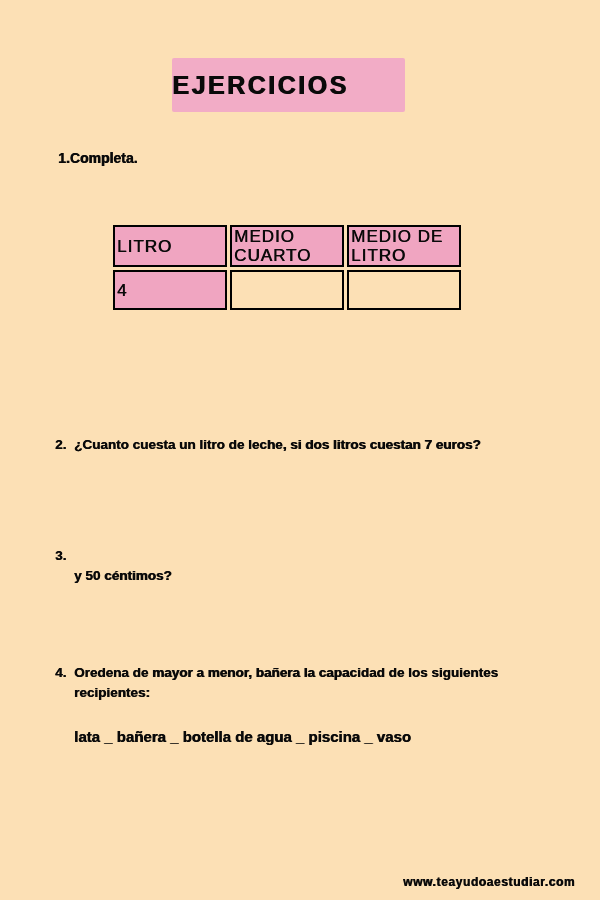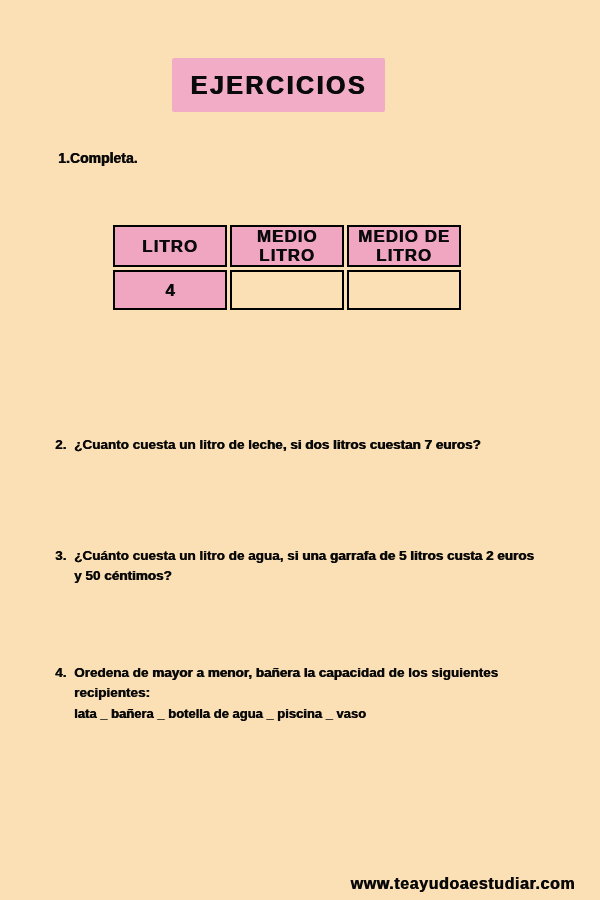--- a/index.html
+++ b/index.html
@@ -15,45 +15,45 @@
     color: var(--ink, #0a0a0a);
     overflow: hidden;
   }
   .heavy {
     font-weight: bold;
     text-shadow: 0.6px 0 0 currentColor;
   }
   
   .title-box {
     position: absolute; left: 172px; top: 58px;
-    width: 213px; height: 54px;
+    width: 233px; height: 54px;
     background: var(--pink-title, #F2ACC6);
     border-radius: 2px;
-    display: flex; align-items: center; justify-content: center;
+    display: flex; align-items: center; justify-content: flex-start;
   }
   .title-text {
     font-size: 25px; font-weight: bold;
     letter-spacing: 2.5px;
     text-shadow: 1px 0 0 currentColor;
   }
   
   .ex1-label {
     position: absolute; left: 58px; top: 150px;
     font-size: 14px;
   }
   table.capacity-table {
     position: absolute; left: 110px; top: 222px;
     border-collapse: separate; border-spacing: 3px;
   }
   .capacity-table th, .capacity-table td {
     border: 2px solid #000;
     width: 106px; height: 36px;
     padding: 0 2px;
-    text-align: center; vertical-align: middle;
-    font-size: 17px; font-weight: bold;
+    text-align: left; vertical-align: middle;
+    font-size: 17px; font-weight: normal;
     line-height: 1.12;
   }
   .capacity-table th {
     background: var(--pink-cell, #F0A5C1);
     letter-spacing: 1px;
     text-shadow: 0.6px 0 0 currentColor;
   }
   .capacity-table td.rowhead {
     background: var(--pink-cell, #F0A5C1);
     text-shadow: 0.6px 0 0 currentColor;
@@ -65,65 +65,65 @@
     display: flex;
     font-size: 13.5px; line-height: 20px;
     width: 520px;
   }
   .qnum { flex: 0 0 auto; width: 19px; }
   .qtext { flex: 1 1 auto; }
   .q2 { top: 435px; }
   .q3 { top: 546px; }
   .q4 { top: 663px; }
   .items-line {
-    position: absolute; left: 74px; top: 706px;
-    font-size: 13px;
+    position: absolute; left: 74px; top: 728px;
+    font-size: 15px;
   }
   
   .footer {
     position: absolute; right: 25px; top: 875px;
-    font-size: 16px; letter-spacing: 0.6px;
+    font-size: 12px; letter-spacing: 0.6px;
   }
 </style>
 </head>
 <body>
 
 <div class="sheet">
 
   <div class="title-box">
     <span class="title-text">EJERCICIOS</span>
   </div>
 
   <div class="ex1-label heavy">1.Completa.</div>
 
   <table class="capacity-table">
     <thead>
       <tr>
         <th>LITRO</th>
-        <th>MEDIO LITRO</th>
+        <th>MEDIO CUARTO</th>
         <th>MEDIO DE LITRO</th>
       </tr>
     </thead>
     <tbody>
       <tr>
         <td class="rowhead">4</td>
         <td class="answer"></td>
         <td class="answer"></td>
       </tr>
     </tbody>
   </table>
 
   <div class="question q2 heavy">
     <span class="qnum">2.</span>
     <span class="qtext">¿Cuanto cuesta un litro de leche, si dos litros cuestan 7 euros?</span>
   </div>
 
   <div class="question q3 heavy">
     <span class="qnum">3.</span>
-    <span class="qtext"><span>¿Cuánto cuesta un litro de agua, si una garrafa de 5 litros custa 2 euros</span><br><span>y 50 céntimos?</span></span>
+    <span class="qtext"><br><span>y 50 céntimos?</span></span>
   </div>
 
   <div class="question q4 heavy">
     <span class="qnum">4.</span>
     <span class="qtext">Oredena de mayor a menor, bañera la capacidad de los siguientes recipientes:</span>
   </div>
 
   <div class="items-line heavy">lata _ bañera _ botella de agua _ piscina _ vaso</div>
 
   <div class="footer heavy">www.teayudoaestudiar.com</div>

